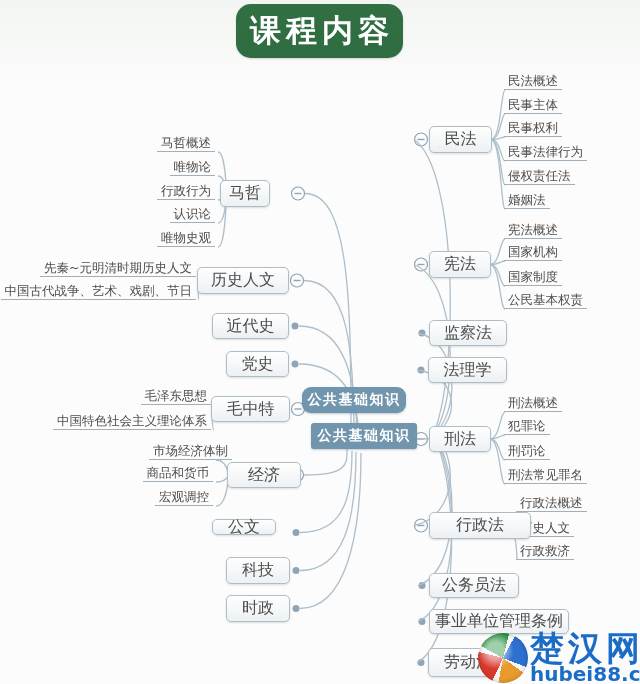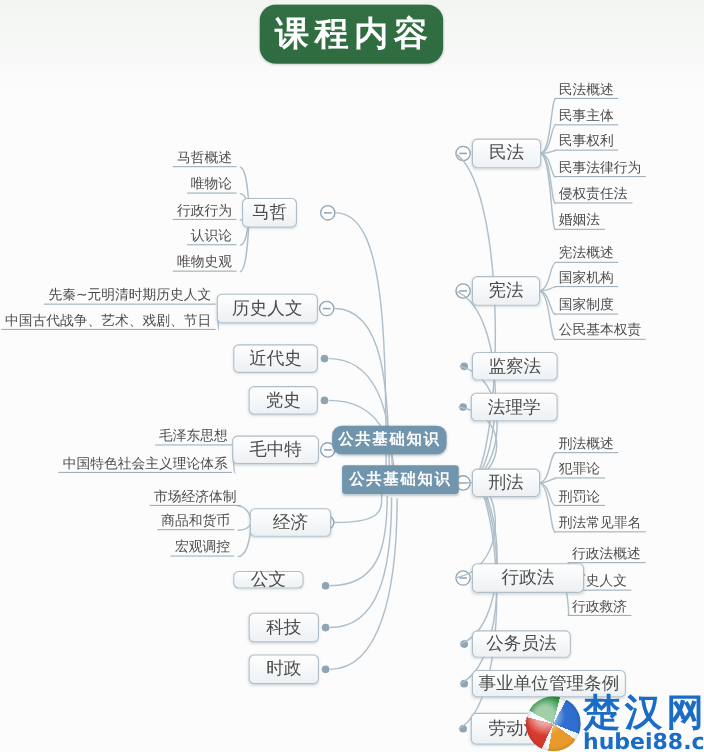--- a/index.html
+++ b/index.html
@@ -161,21 +161,21 @@
       <span class="leaf" style="right: 425px; top: 229px;">唯物史观</span>
       <div class="topic" style="left: 197px; top: 267px; width: 92px; height: 27px;">历史人文</div>
       <span class="leaf" style="right: 444px; top: 259px;">先秦~元明清时期历史人文</span>
       <span class="leaf" style="right: 444px; top: 282px;">中国古代战争、艺术、戏剧、节日</span>
       <div class="topic" style="left: 212px; top: 313px; width: 77px; height: 26px;">近代史</div>
       <div class="topic" style="left: 226px; top: 351px; width: 63px; height: 26px;">党史</div>
       <div class="topic" style="left: 211px; top: 396px; width: 79px; height: 26px;">毛中特</div>
       <span class="leaf" style="right: 429px; top: 387px;">毛泽东思想</span>
       <span class="leaf" style="right: 429px; top: 412px;">中国特色社会主义理论体系</span>
       <div class="topic" style="left: 227px; top: 462px; width: 74px; height: 26px;">经济</div>
-      <span class="leaf" style="right: 421px; top: 442px;">市场经济体制</span>
+      <span class="leaf" style="right: 408px; top: 442px;">市场经济体制</span>
       <span class="leaf" style="right: 427px; top: 464px;">商品和货币</span>
       <span class="leaf" style="right: 427px; top: 488px;">宏观调控</span>
       <div class="topic" style="left: 212px; top: 519px; width: 64px; height: 16px; text-align: center;">公文</div>
       <div class="topic" style="left: 226px; top: 557px; width: 64px; height: 27px;">科技</div>
       <div class="topic" style="left: 226px; top: 595px; width: 64px; height: 27px;">时政</div>
       <div class="topic" style="left: 429px; top: 126px; width: 63px; height: 27px;">民法</div>
       <span class="leaf" style="left: 504px; top: 72px;">民法概述</span>
       <span class="leaf" style="left: 504px; top: 96px;">民事主体</span>
       <span class="leaf" style="left: 504px; top: 119px;">民事权利</span>
       <span class="leaf" style="left: 504px; top: 143px;">民事法律行为</span>

